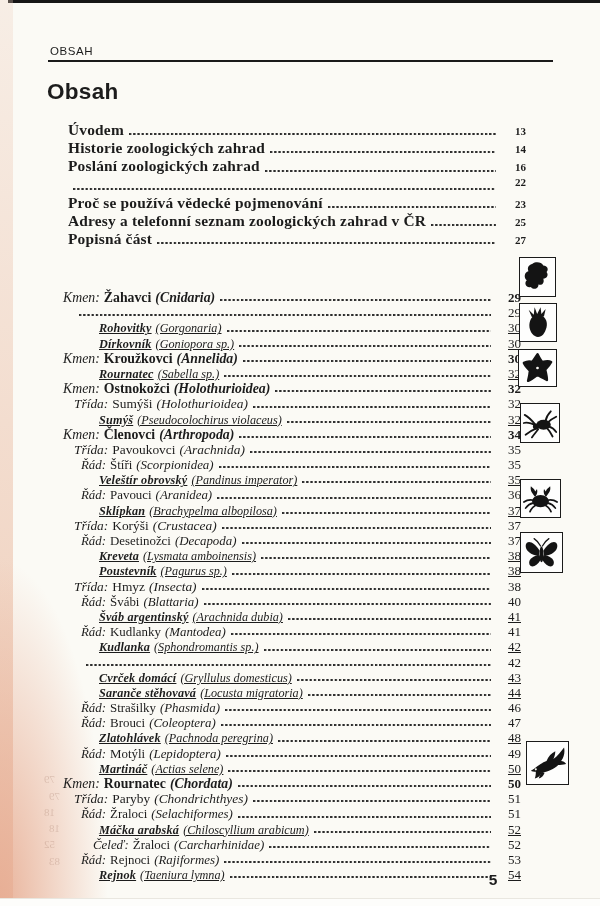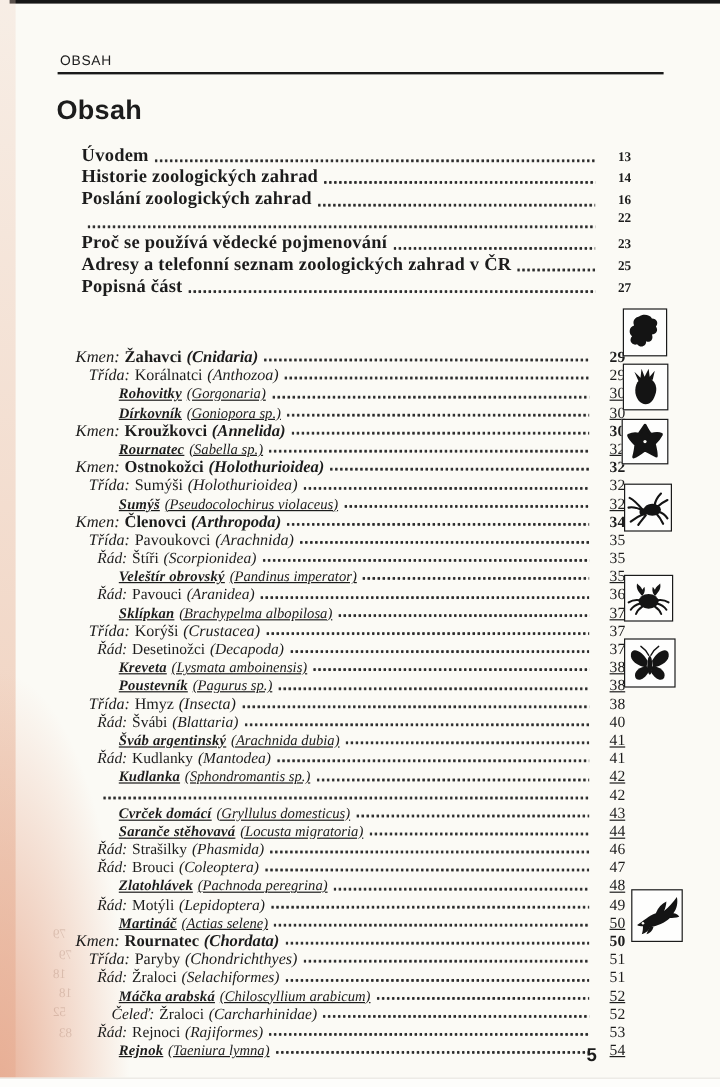--- a/index.html
+++ b/index.html
@@ -111,21 +111,20 @@
         <span class="pg">27</span>
       </div>
     </div>
   <div class="toc-tax" id="toc-tax">
       <div class="row lvl-kmen">
         <span class="lbl"><span class="prefix">Kmen:</span><span class="nm">Žahavci</span><span class="lat">(Cnidaria)</span></span>
         <span class="dots"></span>
         <span class="pg">29</span>
       </div>
       <div class="row lvl-trida">
-        <span class="lbl"><span class="prefix">Třída:</span><span class="nm">Korálnatci</span><span class="lat">(Anthozoa)</span></span>
         <span class="dots"></span>
         <span class="pg">29</span>
       </div>
       <div class="row lvl-species">
         <span class="lbl"><span class="nm">Rohovitky</span><span class="lat">(Gorgonaria)</span></span>
         <span class="dots"></span>
         <span class="pg">30</span>
       </div>
       <div class="row lvl-species">
         <span class="lbl"><span class="nm">Dírkovník</span><span class="lat">(Goniopora sp.)</span></span>

